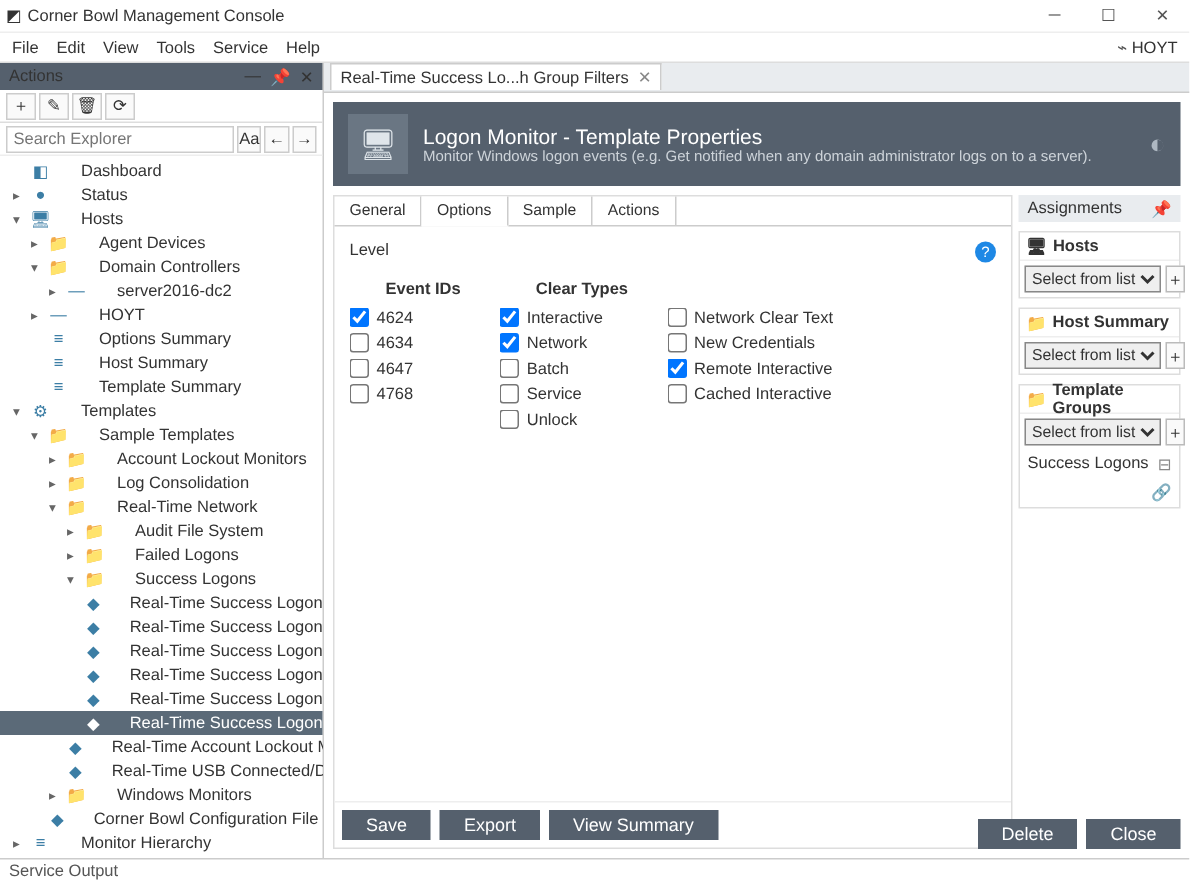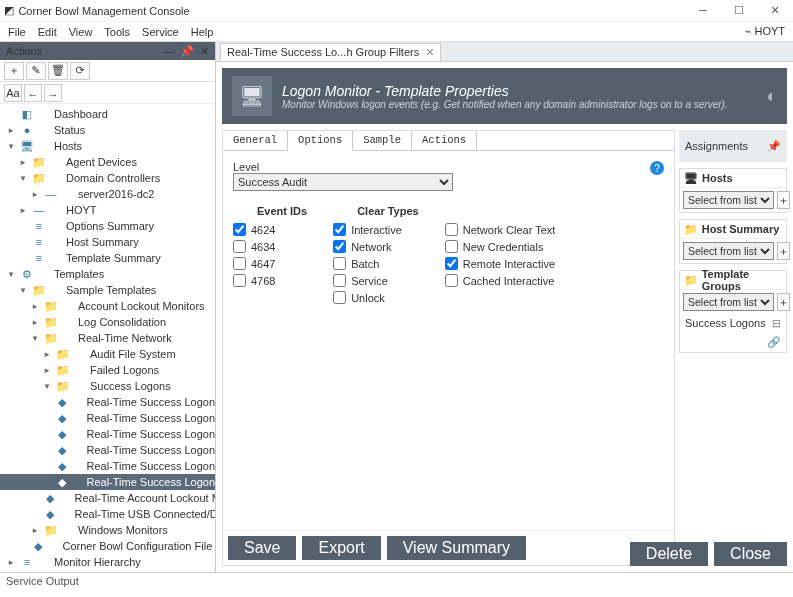--- a/index.html
+++ b/index.html
@@ -21,44 +21,44 @@
 .searchrow input { flex: 1; height: 18px; border: 1px solid #ccc; padding: 0 4px; font-size: 11px; }
 .searchrow .sbtn { width: 18px; height: 18px; border: 1px solid #ccc; display: flex; align-items: center; justify-content: center; cursor: pointer; background: #fafafa; }
 .tree { flex: 1; overflow: auto; padding: 2px 0; }
 .tree-row { height: 16px; display: flex; align-items: center; gap: 4px; padding-right: 4px; white-space: nowrap; cursor: pointer; }
 .tree-row.sel { background: #5b6a78; color: #fff; }
 .tree-row.sel span { color: #fff; }
 .expander { width: 10px; text-align: center; color: #666; font-size: 9px; }
 .ico { width: 14px; text-align: center; font-size: 11px; color: #3c7ea5; }
 .lbl { font-size: 11px; padding-left: 16px; }
 .main { flex: 1; display: flex; flex-direction: column; }
-.tabbar { height: 20px; background: #e9ecef; display: flex; align-items: center; border-bottom: 1px solid #ccc; padding-left: 4px; }
+.tabbar { height: 20px; background: #e9ecef; display: flex; align-items: flex-start; border-bottom: 1px solid #ccc; padding-left: 4px; }
 .doctab { background: #fff; border: 1px solid #ccc; border-bottom: none; height: 18px; padding: 0 6px; display: flex; align-items: center; gap: 6px; font-size: 10px; }
 .doctab .x { color: #888; cursor: pointer; }
 .banner { background: #55606d; color: #fff; padding: 8px 10px; display: flex; align-items: center; gap: 10px; margin: 6px; }
 .banner .bico { width: 40px; height: 40px; background: #6a7683; display: flex; align-items: center; justify-content: center; font-size: 20px; color: #dfe5ea; }
-.banner h1 { font-size: 14px; color: #fff; font-weight: 400; font-style: italic; }
-.banner p { font-size: 10px; color: #cdd3d9; font-style: italic; }
+.banner h1 { font-size: 14px; color: #fff; font-weight: 400; }
+.banner p { font-size: 10px; color: #cdd3d9; }
 .content { flex: 1; display: flex; padding: 0 6px 6px 6px; gap: 4px; }
 .leftmain { flex: 1; display: flex; flex-direction: column; border: 1px solid #ddd; }
 .innertabs { height: 20px; display: flex; border-bottom: 1px solid #ccc; }
-.innertabs div { padding: 3px 10px; border-right: 1px solid #ccc; font-size: 10.5px; cursor: pointer; font-family: Liberation Mono, monospace; }
+.innertabs div { padding: 3px 10px; border-right: 1px solid #ccc; font-size: 10.5px; cursor: pointer; }
 .innertabs .active { background: #fff; border-bottom: 1px solid #fff; margin-bottom: -1px; }
 .form { flex: 1; padding: 10px; position: relative; }
 .form .levelrow { display: flex; align-items: center; gap: 6px; margin-bottom: 4px; }
 .form select { width: 220px; height: 18px; border: 1px solid #888; font-size: 11px; }
 .form .helpc { position: absolute; right: 10px; top: 10px; width: 14px; height: 14px; border-radius: 50%; background: #1e88e5; color: #fff; font-size: 10px; display: flex; align-items: center; justify-content: center; }
 .cols { display: flex; gap: 26px; margin-top: 14px; }
 .colh { font-weight: 700; margin-bottom: 4px; font-size: 11px; padding-left: 24px; }
 .chk { display: flex; align-items: center; gap: 5px; height: 17px; font-size: 11px; }
 .chk input { margin: 0; }
 .btnrow { padding: 5px; display: flex; gap: 6px; border-top: 1px solid #eee; }
-.btn { background: #55606d; color: #fff; border: none; padding: 3px 16px; font-size: 16px; cursor: pointer; }
+.btn { background: #55606d; color: #fff; border: none; padding: 3px 16px; font-size: 12px; cursor: pointer; }
 .rightpane { width: 108px; display: flex; flex-direction: column; gap: 6px; }
-.asshdr { background: #e9ecef; height: 32px; display: flex; align-items: center; padding: 0 6px; font-size: 11px; color: #333; justify-content: space-between; }
+.asshdr { background: #e9ecef; height: 18px; display: flex; align-items: center; padding: 0 6px; font-size: 11px; color: #333; justify-content: space-between; }
 .assgrp { border: 1px solid #ddd; }
 .assgrp .ghdr { height: 18px; display: flex; align-items: center; gap: 4px; padding: 0 4px; font-weight: 700; font-size: 11px; }
 .assbody { display: flex; align-items: center; padding: 3px; gap: 3px; border-top: 1px solid #eee; }
 .assbody select { flex: 1; height: 18px; border: 1px solid #888; font-size: 10.5px; }
 .plusbtn { width: 18px; height: 18px; border: 1px solid #bbb; background: #fafafa; display: flex; align-items: center; justify-content: center; cursor: pointer; }
 .asslist { padding: 3px 5px; font-size: 10.5px; color: #333; display: flex; justify-content: space-between; }
 .rightbtns { margin-top: auto; display: flex; justify-content: flex-end; gap: 6px; padding-top: 4px; }
 .status { height: 18px; border-top: 1px solid #ccc; padding: 2px 6px; font-size: 11px; color: #555; }
 </style>
 </head>
@@ -97,20 +97,21 @@
           <span>✕</span>
         </span>
     </div>
     <div class="toolbar">
       <div class="tbtn">＋</div>
       <div class="tbtn">✎</div>
       <div class="tbtn">🗑</div>
       <div class="tbtn">⟳</div>
     </div>
     <div class="searchrow">
+      <input placeholder="Search Explorer" style="">
       <div class="sbtn">Aa</div>
       <div class="sbtn">←</div>
       <div class="sbtn">→</div>
     </div>
     <div class="tree" id="tree">
         <div class="tree-row" style="padding-left: 6px;">
           <span class="expander"></span>
           <span class="ico">◧</span>
           <span class="lbl">Dashboard</span>
         </div>
@@ -283,23 +284,20 @@
       <div class="leftmain">
         <div class="innertabs" id="innertabs">
             <div>General</div>
             <div class="active">Options</div>
             <div>Sample</div>
             <div>Actions</div>
           </div>
         <div class="form">
           <div class="helpc">?</div>
           <div>Level</div>
-          <div class="levelrow">
-            <select><option>Success Audit</option></select>
-          </div>
           <div class="cols">
             <div>
               <div class="colh">Event IDs</div>
               <div id="evids">
                   <label class="chk">
                     <input type="checkbox" checked="" style="">
                     <span>4624</span>
                   </label>
                   <label class="chk">
                     <input type="checkbox" style="">

